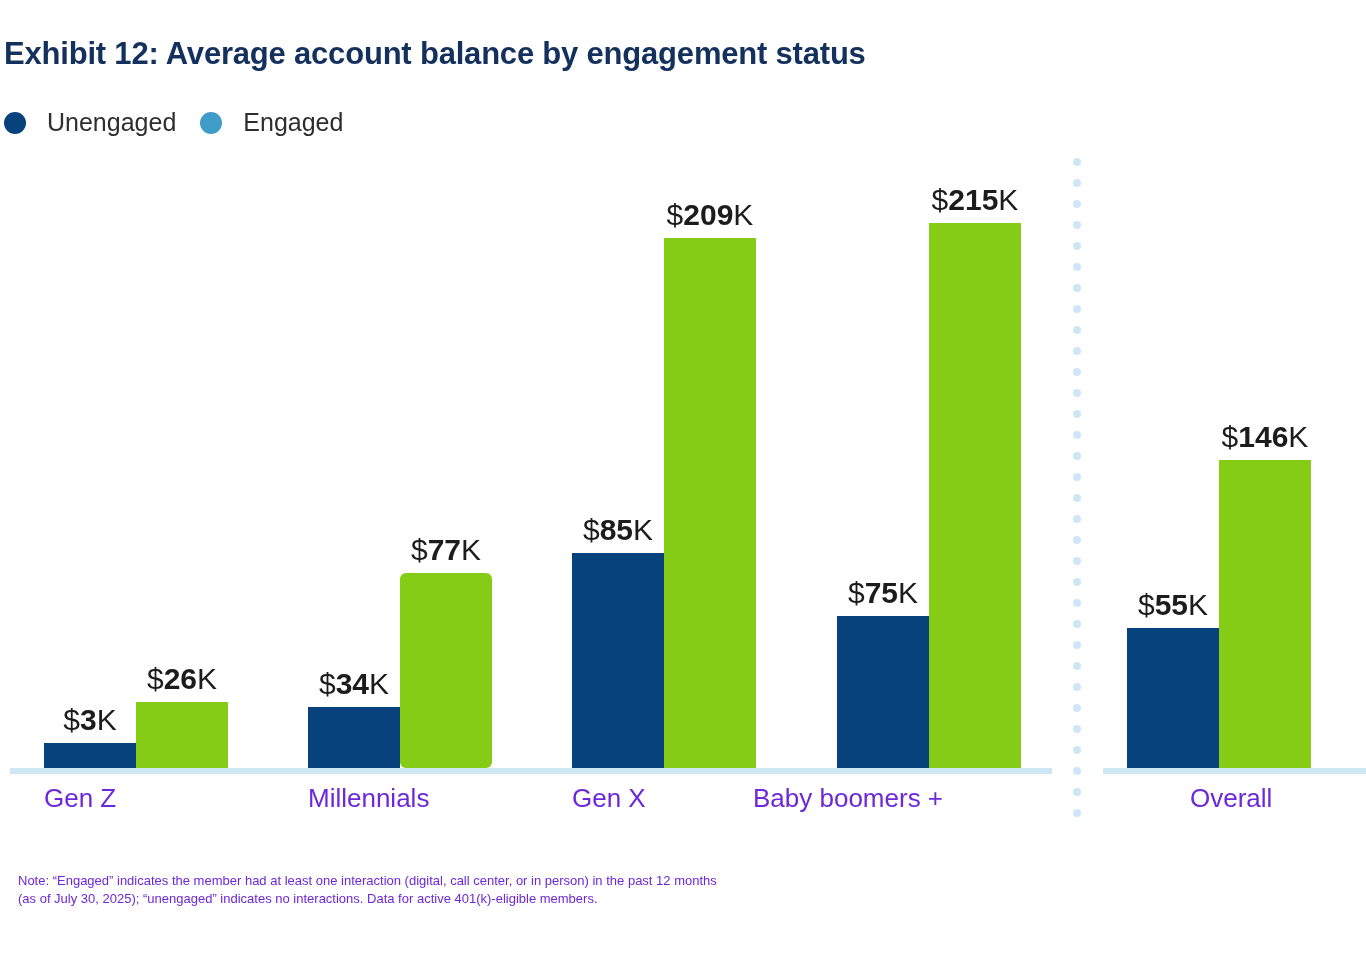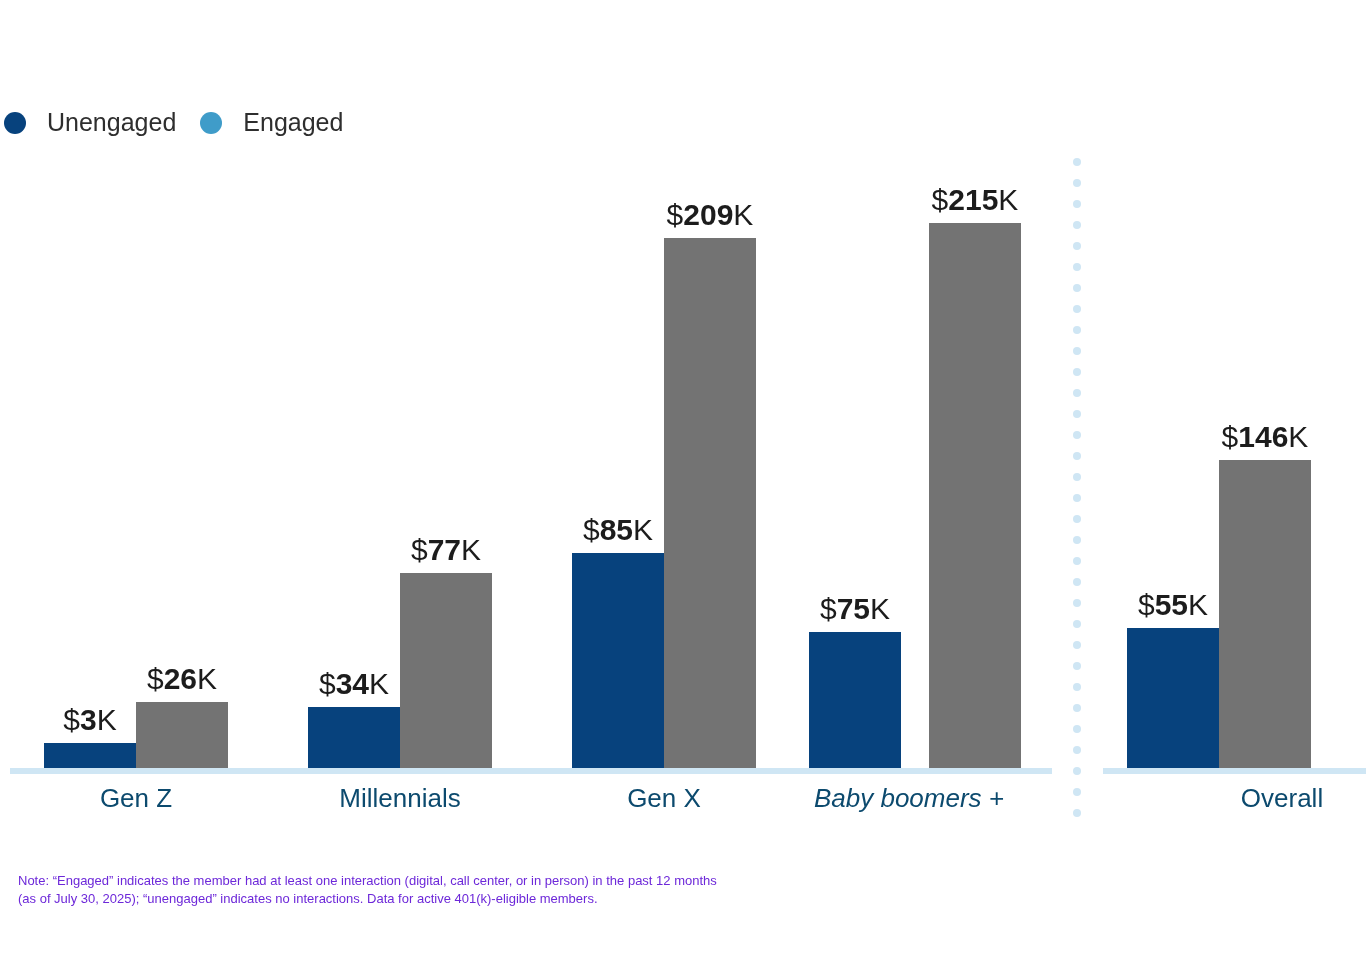--- a/index.html
+++ b/index.html
@@ -43,48 +43,49 @@
   .divider span {
     display:block; width:8px; height:8px; border-radius:50%;
     background:#cfe6f4; margin-bottom:13px;
   }
 
   
   .bar {
     position:absolute; bottom:212px; width:92px;
   }
   .bar.dark  { background:#07427d; }
-  .bar.light { background:#737373; }
+  .bar.light { background:#84cc16; }
 
   .bar-label {
     position:absolute; bottom:100%; left:50%;
     transform:translateX(-50%);
     font-size:30px; color:#1c1c1c; white-space:nowrap;
     padding-bottom:8px; line-height:1;
   }
   .bar-label b { font-weight:bold; }
   .bar-label i { font-style:normal; font-weight:normal; }
 
   .cat-label {
     position:absolute; top:784px;
-    font-size:26px; color:#0c4a6e; text-align:center;
+    font-size:26px; color:#6d28d9; text-align:left;
     white-space:nowrap; line-height:1.1;
   }
 
   
   .footnote {
     position:absolute; left:18px; top:872px; width:1356px;
     font-size:13px; color:#6d28d9; line-height:1.42;
   }
 </style>
 </head>
 <body>
 
 <div id="root">
 
+  <div class="title">Exhibit 12: Average account balance by engagement status</div>
 
   <div class="legend">
     <div class="legend-item">
       <span class="legend-dot" style="background:#07427d"></span>
       <span class="legend-label">Unengaged</span>
     </div>
     <div class="legend-item">
       <span class="legend-dot" style="background:#3f9cc9"></span>
       <span class="legend-label">Engaged</span>
     </div>
@@ -134,40 +135,40 @@
       <div class="bar-label"><i>$</i><b>3</b><i>K</i></div>
     </div>
     <div class="bar light" style="left:136px; height:66px;padding-left:32px;">
       <div class="bar-label"><i>$</i><b>26</b><i>K</i></div>
     </div>
     <div class="cat-label" style="left:44px; width:184px;">Gen Z</div>
 
     <div class="bar dark" style="left:308px; height:61px;">
       <div class="bar-label"><i>$</i><b>34</b><i>K</i></div>
     </div>
-    <div class="bar light" style="left:400px; height:195px;">
+    <div class="bar light" style="left:400px; height:195px;border-radius:6px;">
       <div class="bar-label"><i>$</i><b>77</b><i>K</i></div>
     </div>
     <div class="cat-label" style="left:308px; width:184px;">Millennials</div>
 
     <div class="bar dark" style="left:572px; height:215px;">
       <div class="bar-label"><i>$</i><b>85</b><i>K</i></div>
     </div>
     <div class="bar light" style="left:664px; height:530px;">
       <div class="bar-label"><i>$</i><b>209</b><i>K</i></div>
     </div>
     <div class="cat-label" style="left:572px; width:184px;">Gen X</div>
 
-    <div class="bar dark" style="left:809px; height:136px;padding-left:12px;">
+    <div class="bar dark" style="left:837px; height:152px;padding-left:12px;">
       <div class="bar-label"><i>$</i><b>75</b><i>K</i></div>
     </div>
     <div class="bar light" style="left:929px; height:545px;">
       <div class="bar-label"><i>$</i><b>215</b><i>K</i></div>
     </div>
-    <div class="cat-label" style="left:771px; width:276px;font-style:italic;">Baby boomers +</div>
+    <div class="cat-label" style="left:753px; width:276px;">Baby boomers +</div>
 
     <div class="bar dark" style="left:1127px; height:140px;">
       <div class="bar-label"><i>$</i><b>55</b><i>K</i></div>
     </div>
     <div class="bar light" style="left:1219px; height:308px;">
       <div class="bar-label"><i>$</i><b>146</b><i>K</i></div>
     </div>
     <div class="cat-label" style="left:1190px; width:184px;">Overall</div>
 
   </div>

